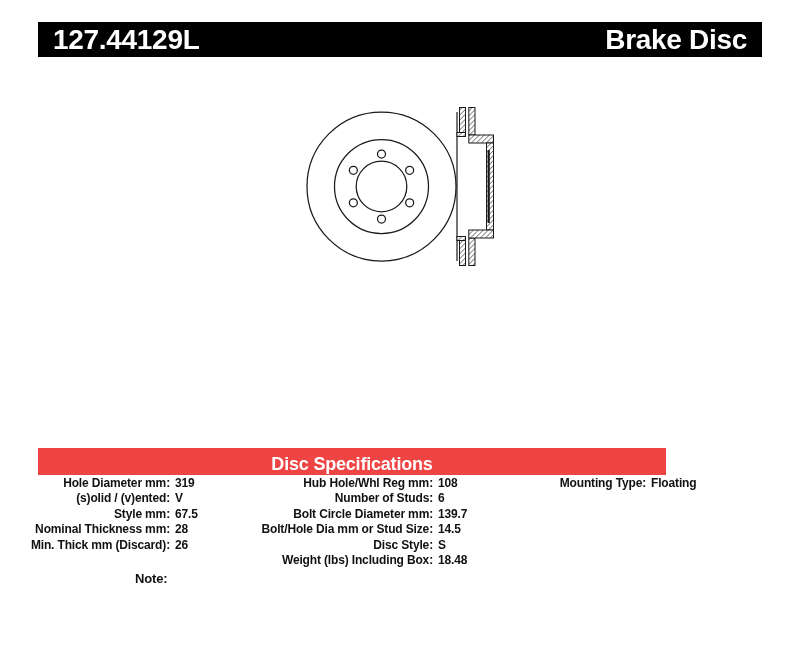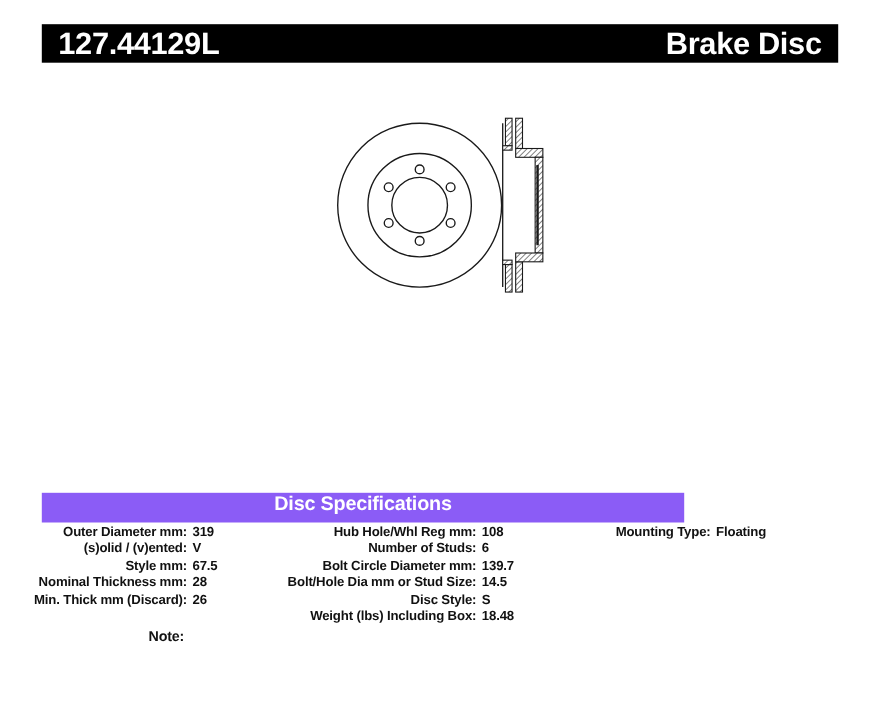--- a/index.html
+++ b/index.html
@@ -8,22 +8,22 @@
     font-family:"Liberation Sans", sans-serif; color:#111; overflow:hidden;
   }
   
   .topbar {
     position:absolute; left:38px; top:22px; width:724px; height:35px;
     background:#000; color:#fff; display:flex; align-items:center;
     justify-content:space-between; padding:0 15px; box-sizing:border-box;
     font-weight:bold; font-size:28px; letter-spacing:-0.3px;
   }
   .specbar {
-    position:absolute; left:38px; top:448px; width:584px; height:27px;
-    background:#8b5cf6; color:#fff; display:flex; align-items:flex-start;
+    position:absolute; left:38px; top:448px; width:628px; height:27px;
+    background:#ef4444; color:#fff; display:flex; align-items:flex-end;
     justify-content:center; font-weight:bold; font-size:18px; letter-spacing:-0.2px;
   }
   
   .drawing { position:absolute; left:280px; top:85px; width:240px; height:215px; }
   
   .col { position:absolute; top:476px; }
   .col1 { left:20px;  }
   .col2 { left:250px; }
   .col3 { left:530px; }
   .spec-row {
@@ -92,21 +92,21 @@
       </g>
     </svg>
   </div>
 
   <div class="specbar">
     <span>Disc Specifications</span>
   </div>
 
   <div class="col col1">
     <div class="spec-row">
-      <span class="spec-label">Outer Diameter mm:</span>
+      <span class="spec-label">Hole Diameter mm:</span>
       <span class="spec-value">319</span>
     </div>
     <div class="spec-row">
       <span class="spec-label">(s)olid / (v)ented:</span>
       <span class="spec-value">V</span>
     </div>
     <div class="spec-row">
       <span class="spec-label">Style mm:</span>
       <span class="spec-value">67.5</span>
     </div>

